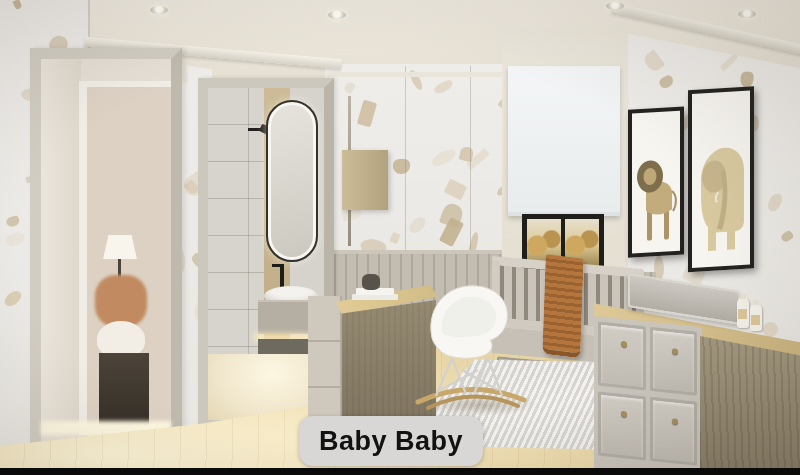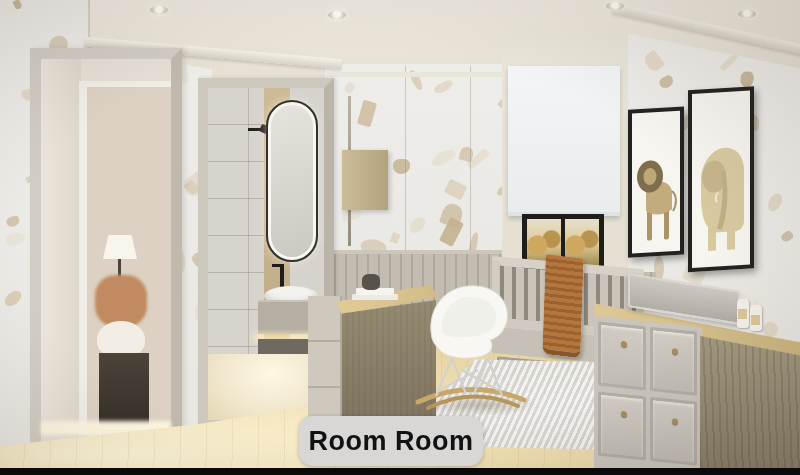--- a/index.html
+++ b/index.html
@@ -451,16 +451,16 @@
   </div>
 
   <div id="clight1" class="clight"></div>
   <div id="clight2" class="clight"></div>
   <div id="clight3" class="clight"></div>
   <div id="clight4" class="clight"></div>
 
   <div id="vignette"></div>
   <div id="bottom-bar"></div>
   <div id="caption">
-    <span>Room Room</span>
+    <span>Baby Baby</span>
   </div>
 
 </div>
 
 </body></html>

